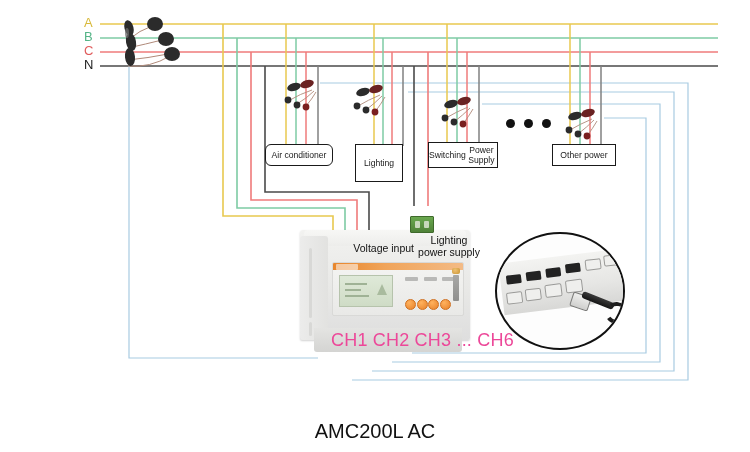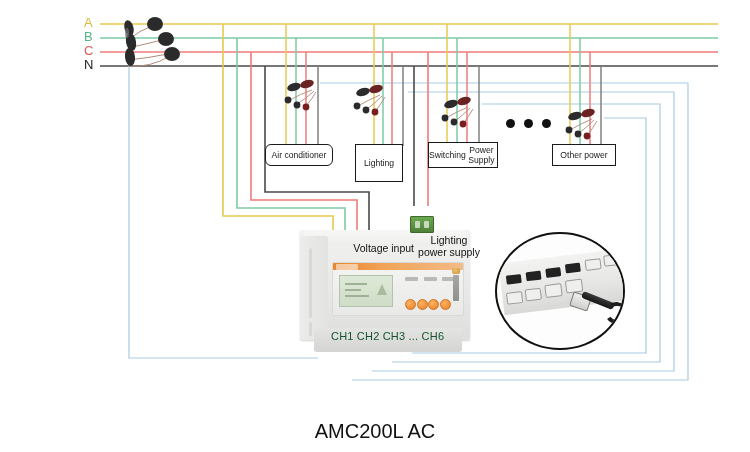--- a/index.html
+++ b/index.html
@@ -49,21 +49,21 @@
       background:linear-gradient(180deg,#a8a8a6,#8f8f8d);border-radius:1px;}
   .ir-dot{position:absolute;right:3px;top:5px;width:8px;height:6px;
       background:radial-gradient(circle at 40% 35%,#f0c070,#c79434);border-radius:2px;}
   .meter-base{position:absolute;left:14px;top:98px;width:148px;height:24px;
       background:linear-gradient(180deg,#e4e4e2,#d4d4d2);border-radius:0 0 3px 3px;}
   .aux-block{position:absolute;left:110px;top:-14px;width:22px;height:15px;
       background:linear-gradient(180deg,#6aa84f,#4f8238);border:.5px solid #3f6a2c;border-radius:1px;}
   .aux-screw{position:absolute;top:4px;width:5px;height:7px;background:#c8d8bc;border-radius:1px;}
 
   .dlabel{position:absolute;font-size:10.5px;color:#111;line-height:1.18;text-align:center;}
-  .ch-label{position:absolute;font-size:11px;color:#14532d;letter-spacing:.2px;}
+  .ch-label{position:absolute;font-size:18px;color:#ec4899;letter-spacing:.2px;}
 
   .inset{position:absolute;left:495<!--x-->px;top:232px;width:130px;height:118px;}
   .inset-ring{position:absolute;inset:0;border:2.4px solid #111;border-radius:50%;
       overflow:hidden;background:#fdfdfd;}
   .inset-block{position:absolute;left:4px;top:22px;width:122px;height:52px;
       background:linear-gradient(180deg,#f3f3f1 0%,#e6e6e4 60%,#d8d8d6 100%);
       transform:rotate(-7deg);}
   .port{position:absolute;background:#222;border-radius:1.5px;}
   .port-o{position:absolute;border:1.3px solid #9a9a98;border-radius:2px;background:#efefed;}
   .plug-body{position:absolute;left:74px;top:60px;width:17px;height:13px;

